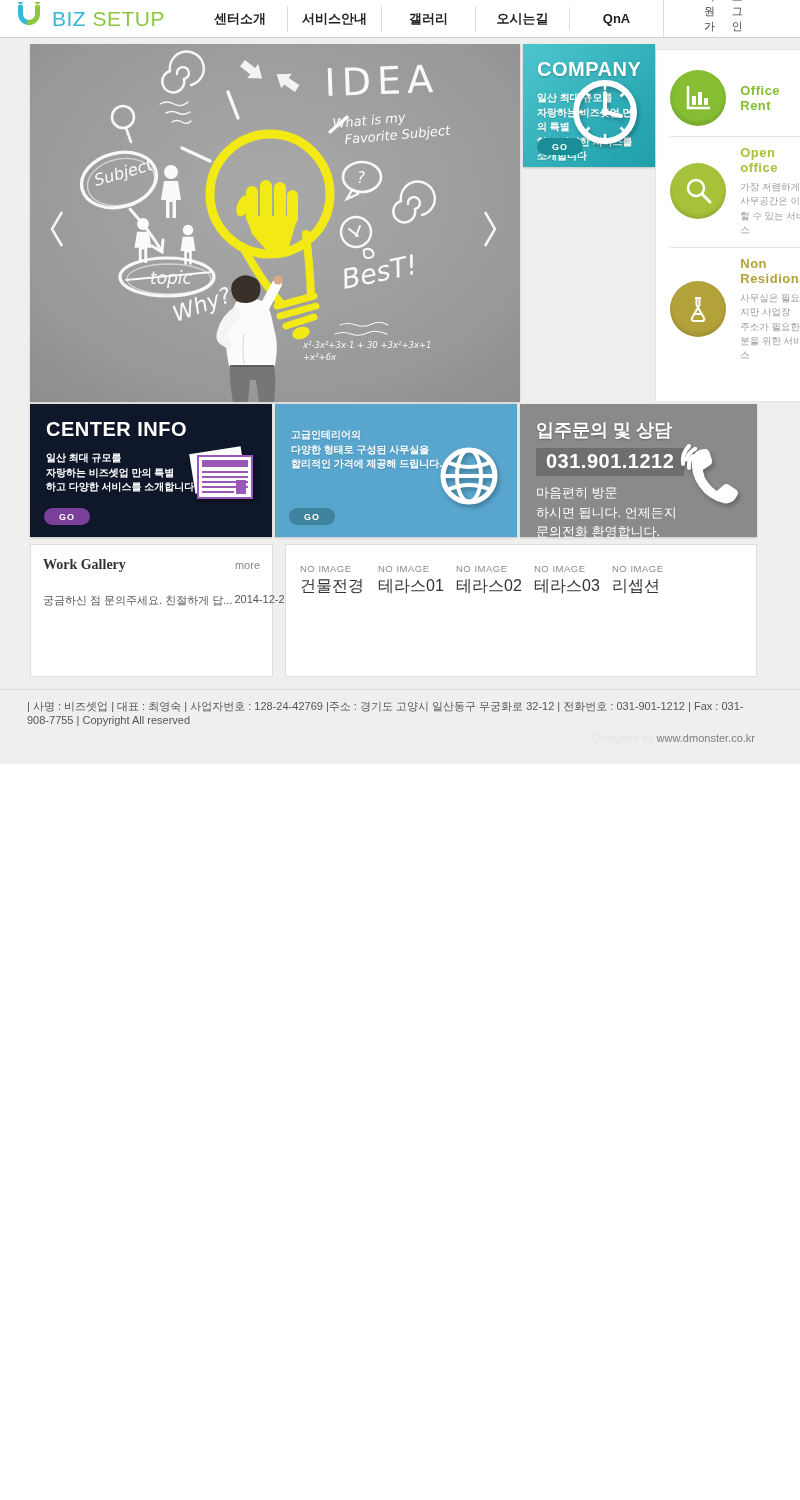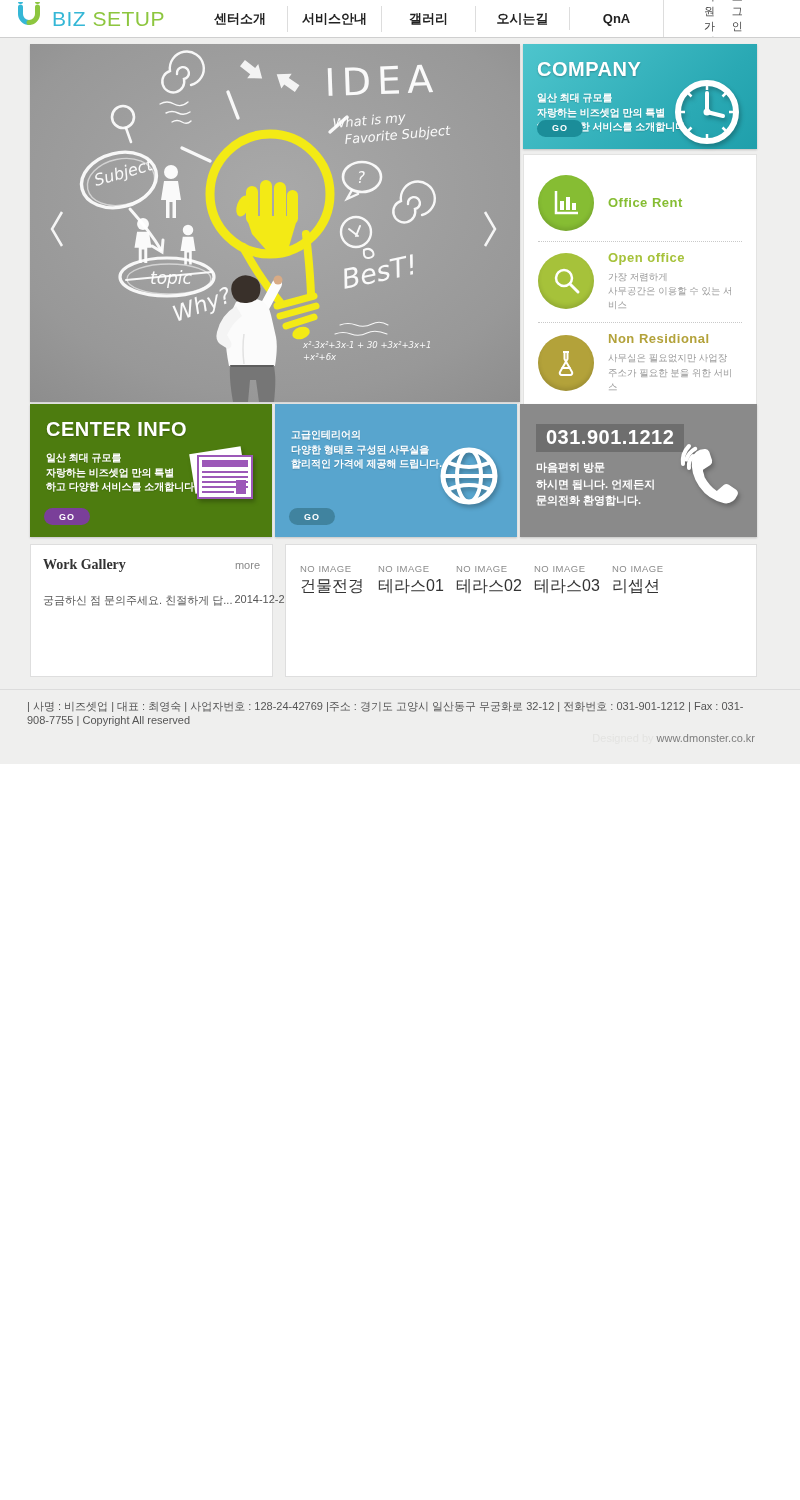--- a/index.html
+++ b/index.html
@@ -20,48 +20,48 @@
   .member span { cursor:pointer; }
 
   
   .gray-wrap { background:#efefee; padding-top:6px; }
   .container { width:727px; margin-left:30px; }
 
   .row1 { display:flex; gap:3px; height:358px; }
   .hero { width:490px; height:358px; position:relative; background:#9a9a9a; overflow:hidden; box-shadow:0 1px 2px rgba(0,0,0,.15); }
   .hero svg { display:block; }
 
-  .right-col { width:234px; display:flex; flex-direction:column; }
+  .right-col { width:234px; display:flex; flex-direction:row; }
 
   .company-card { height:123px; background:linear-gradient(135deg,#4ec5cd 0%,#2aa9b4 70%,#1f9fab 100%); position:relative; padding:14px 14px; color:#fff; box-shadow:0 1px 2px rgba(0,0,0,.2); }
   .company-card h2 { font-size:20px; letter-spacing:.5px; text-shadow:0 1px 2px rgba(0,0,0,.25); }
   .card-desc { margin-top:10px; font-size:10px; line-height:1.45; font-weight:bold; text-shadow:0 1px 1px rgba(0,0,0,.15); }
   .go-btn { position:absolute; left:14px; bottom:12px; width:46px; height:17px; border-radius:9px; font-size:9px; font-weight:bold; color:#fff; letter-spacing:1px; display:flex; align-items:center; justify-content:center; cursor:pointer; }
   .go-teal { background:#1b8d99; }
   .go-purple { background:#7a3f99; }
   .go-blue { background:#40839f; }
   .company-clock { position:absolute; right:14px; top:32px; filter:drop-shadow(2px 3px 2px rgba(0,0,0,.25)); }
 
   .svc-panel { margin-top:5px; flex:1; background:#fff; border:1px solid #e3e3e2; padding:12px 14px 8px; }
   .svc-item { display:flex; gap:14px; align-items:center; padding:8px 0 10px; }
   .svc-item + .svc-item { border-top:1px dotted #c9c9c9; }
   .svc-circle { width:56px; height:56px; border-radius:50%; flex:none; display:flex; align-items:center; justify-content:center; box-shadow:inset 0 -3px 4px rgba(0,0,0,.12); }
   .svc-title { font-size:13px; font-weight:bold; letter-spacing:.5px; }
   .svc-desc { margin-top:5px; font-size:9.5px; color:#9b9b9b; line-height:1.5; }
 
   .row2 { display:flex; gap:3px; margin-top:2px; height:133px; }
   .info-card { position:relative; color:#fff; padding:14px 16px; box-shadow:0 1px 2px rgba(0,0,0,.18); }
-  .card-purple { width:242px; background:#4d7c0f; }
+  .card-purple { width:242px; background:#0f172a; }
   .card-blue { width:242px; background:#58a5ce; }
   .card-gray { width:237px; background:#8a8a8a; }
   .info-card h2 { font-size:20px; letter-spacing:.5px; text-shadow:0 1px 2px rgba(0,0,0,.25); }
   .card-icon { position:absolute; right:14px; top:38px; filter:drop-shadow(2px 3px 2px rgba(0,0,0,.25)); }
   .contact-title { font-size:18px; font-weight:bold; text-shadow:0 1px 2px rgba(0,0,0,.3); }
   .phone-box { display:inline-block; background:#6e6e6e; padding:2px 10px 3px; margin-top:6px; font-size:20px; font-weight:bold; letter-spacing:.5px; }
-  .contact-desc { margin-top:7px; font-size:11px; line-height:1.5; font-weight:bold; }
+  .contact-desc { margin-top:7px; font-size:13px; line-height:1.5; font-weight:normal; }
 
   .row3 { display:flex; gap:12px; margin-top:7px; height:133px; }
   .panel { background:#fff; border:1px solid #dedede; }
   .work-panel { width:243px; padding:12px 12px; }
   .work-head { display:flex; justify-content:space-between; align-items:baseline; }
   .work-title { font-family:"Liberation Serif","DejaVu Serif",serif; font-weight:bold; font-size:14px; color:#333; }
   .more-link { font-size:11px; color:#888; cursor:pointer; }
   .post-row { margin-top:20px; font-size:11px; color:#555; display:flex; justify-content:space-between; cursor:pointer; white-space:nowrap; }
   .post-date { color:#555; margin-left:2px; }
 
@@ -347,20 +347,21 @@
       <div class="go-btn go-blue">GO</div>
       <svg class="card-icon" width="68" height="68" viewBox="0 0 68 68">
         <circle cx="34" cy="34" r="26" fill="none" stroke="#fff" stroke-width="5"></circle>
         <ellipse cx="34" cy="34" rx="12" ry="26" fill="none" stroke="#fff" stroke-width="4"></ellipse>
         <line x1="8" y1="34" x2="60" y2="34" stroke="#fff" stroke-width="4"></line>
         <path d="M12,20 Q34,30 56,20 M12,48 Q34,38 56,48" fill="none" stroke="#fff" stroke-width="4"></path>
       </svg>
     </div>
 
     <div class="info-card card-gray">
+      <div class="contact-title">입주문의 및 상담</div>
       <div class="phone-box">031.901.1212</div>
       <div class="contact-desc">
         <div>마음편히 방문</div>
         <div>하시면 됩니다. 언제든지</div>
         <div>문의전화 환영합니다.</div>
       </div>
       <svg class="card-icon" width="66" height="66" viewBox="0 0 66 66">
         <path d="M28,36 q6,8 14,12 l6,-7 q2,-2 5,-1 l8,4 q3,2 2,5 q-3,10 -12,10 q-16,-1 -27,-13 Q13,34 13,19 q1,-9 11,-11 q3,-1 5,2 l4,8 q1,3 -1,5 l-7,6 q2,4 3,7 z" fill="#fff" transform="rotate(8 33 33)"></path>
         <g stroke="#fff" stroke-width="4" fill="none" stroke-linecap="round">
           <path d="M14,22 a20,20 0 0 1 0,-14" transform="rotate(40 14 15) translate(-2,-2)"></path>

